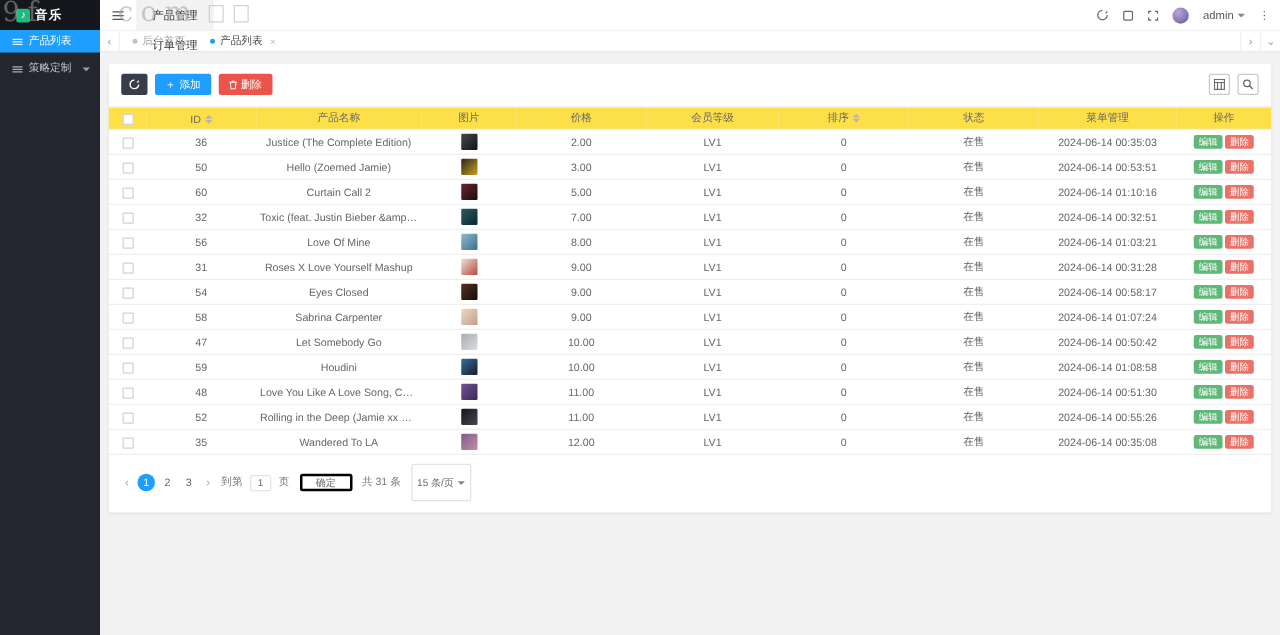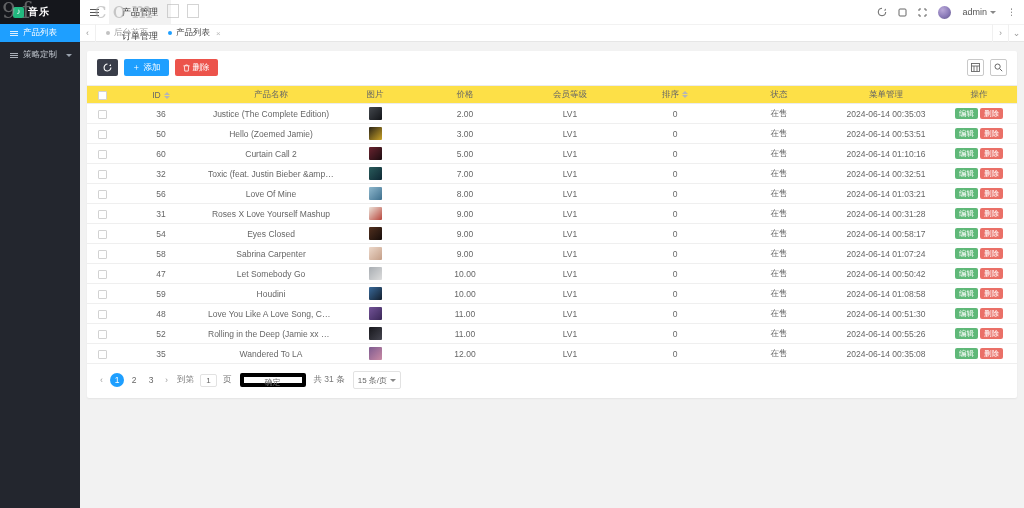--- a/index.html
+++ b/index.html
@@ -92,23 +92,23 @@
 
   
   .pagination { display:flex; align-items:center; padding:7px 10px 9px; font-size:8.5px; color:#666; gap:4px; }
   .pg-nav { padding:0 3px; color:#a0a0a0; cursor:pointer; font-size:9px; }
   .pg-num { min-width:14px; height:14px; line-height:14px; text-align:center; cursor:pointer; color:#666;
     border-radius:50%; padding:0 2px; }
   .pg-num.active { background:#1E9FFF; color:#fff; }
   .pg-text { color:#777; margin:0 2px; }
   .pg-input { width:17px; height:13px; border:1px solid #e2e2e2; border-radius:2px; text-align:center;
     font-size:8px; color:#666; font-family:inherit; padding:0; }
-  .pg-confirm { height:14px; border:4px solid #000000; border-radius:2px; background:#fff; color:#666;
-    font-size:8px; padding:0 21px; cursor:pointer; font-family:inherit; margin:0 2px; }
-  .pg-limit { height:18px; border:1px solid #e2e2e2; border-radius:2px; display:inline-flex; align-items:center;
+  .pg-confirm { height:14px; border:2px solid #000000; border-radius:2px; background:#fff; color:#666;
+    font-size:8px; padding:0 11px; cursor:pointer; font-family:inherit; margin:0 2px; }
+  .pg-limit { height:30px; border:1px solid #e2e2e2; border-radius:2px; display:inline-flex; align-items:center;
     gap:3px; padding:0 4px; font-size:8px; color:#666; cursor:pointer; margin-left:2px; }
 </style>
 </head>
 <body>
 
 <div class="watermark">
   <span>9f</span>
     <span class="wm-gap"></span>
     <span>com</span>
   <span class="wm-box"></span>

